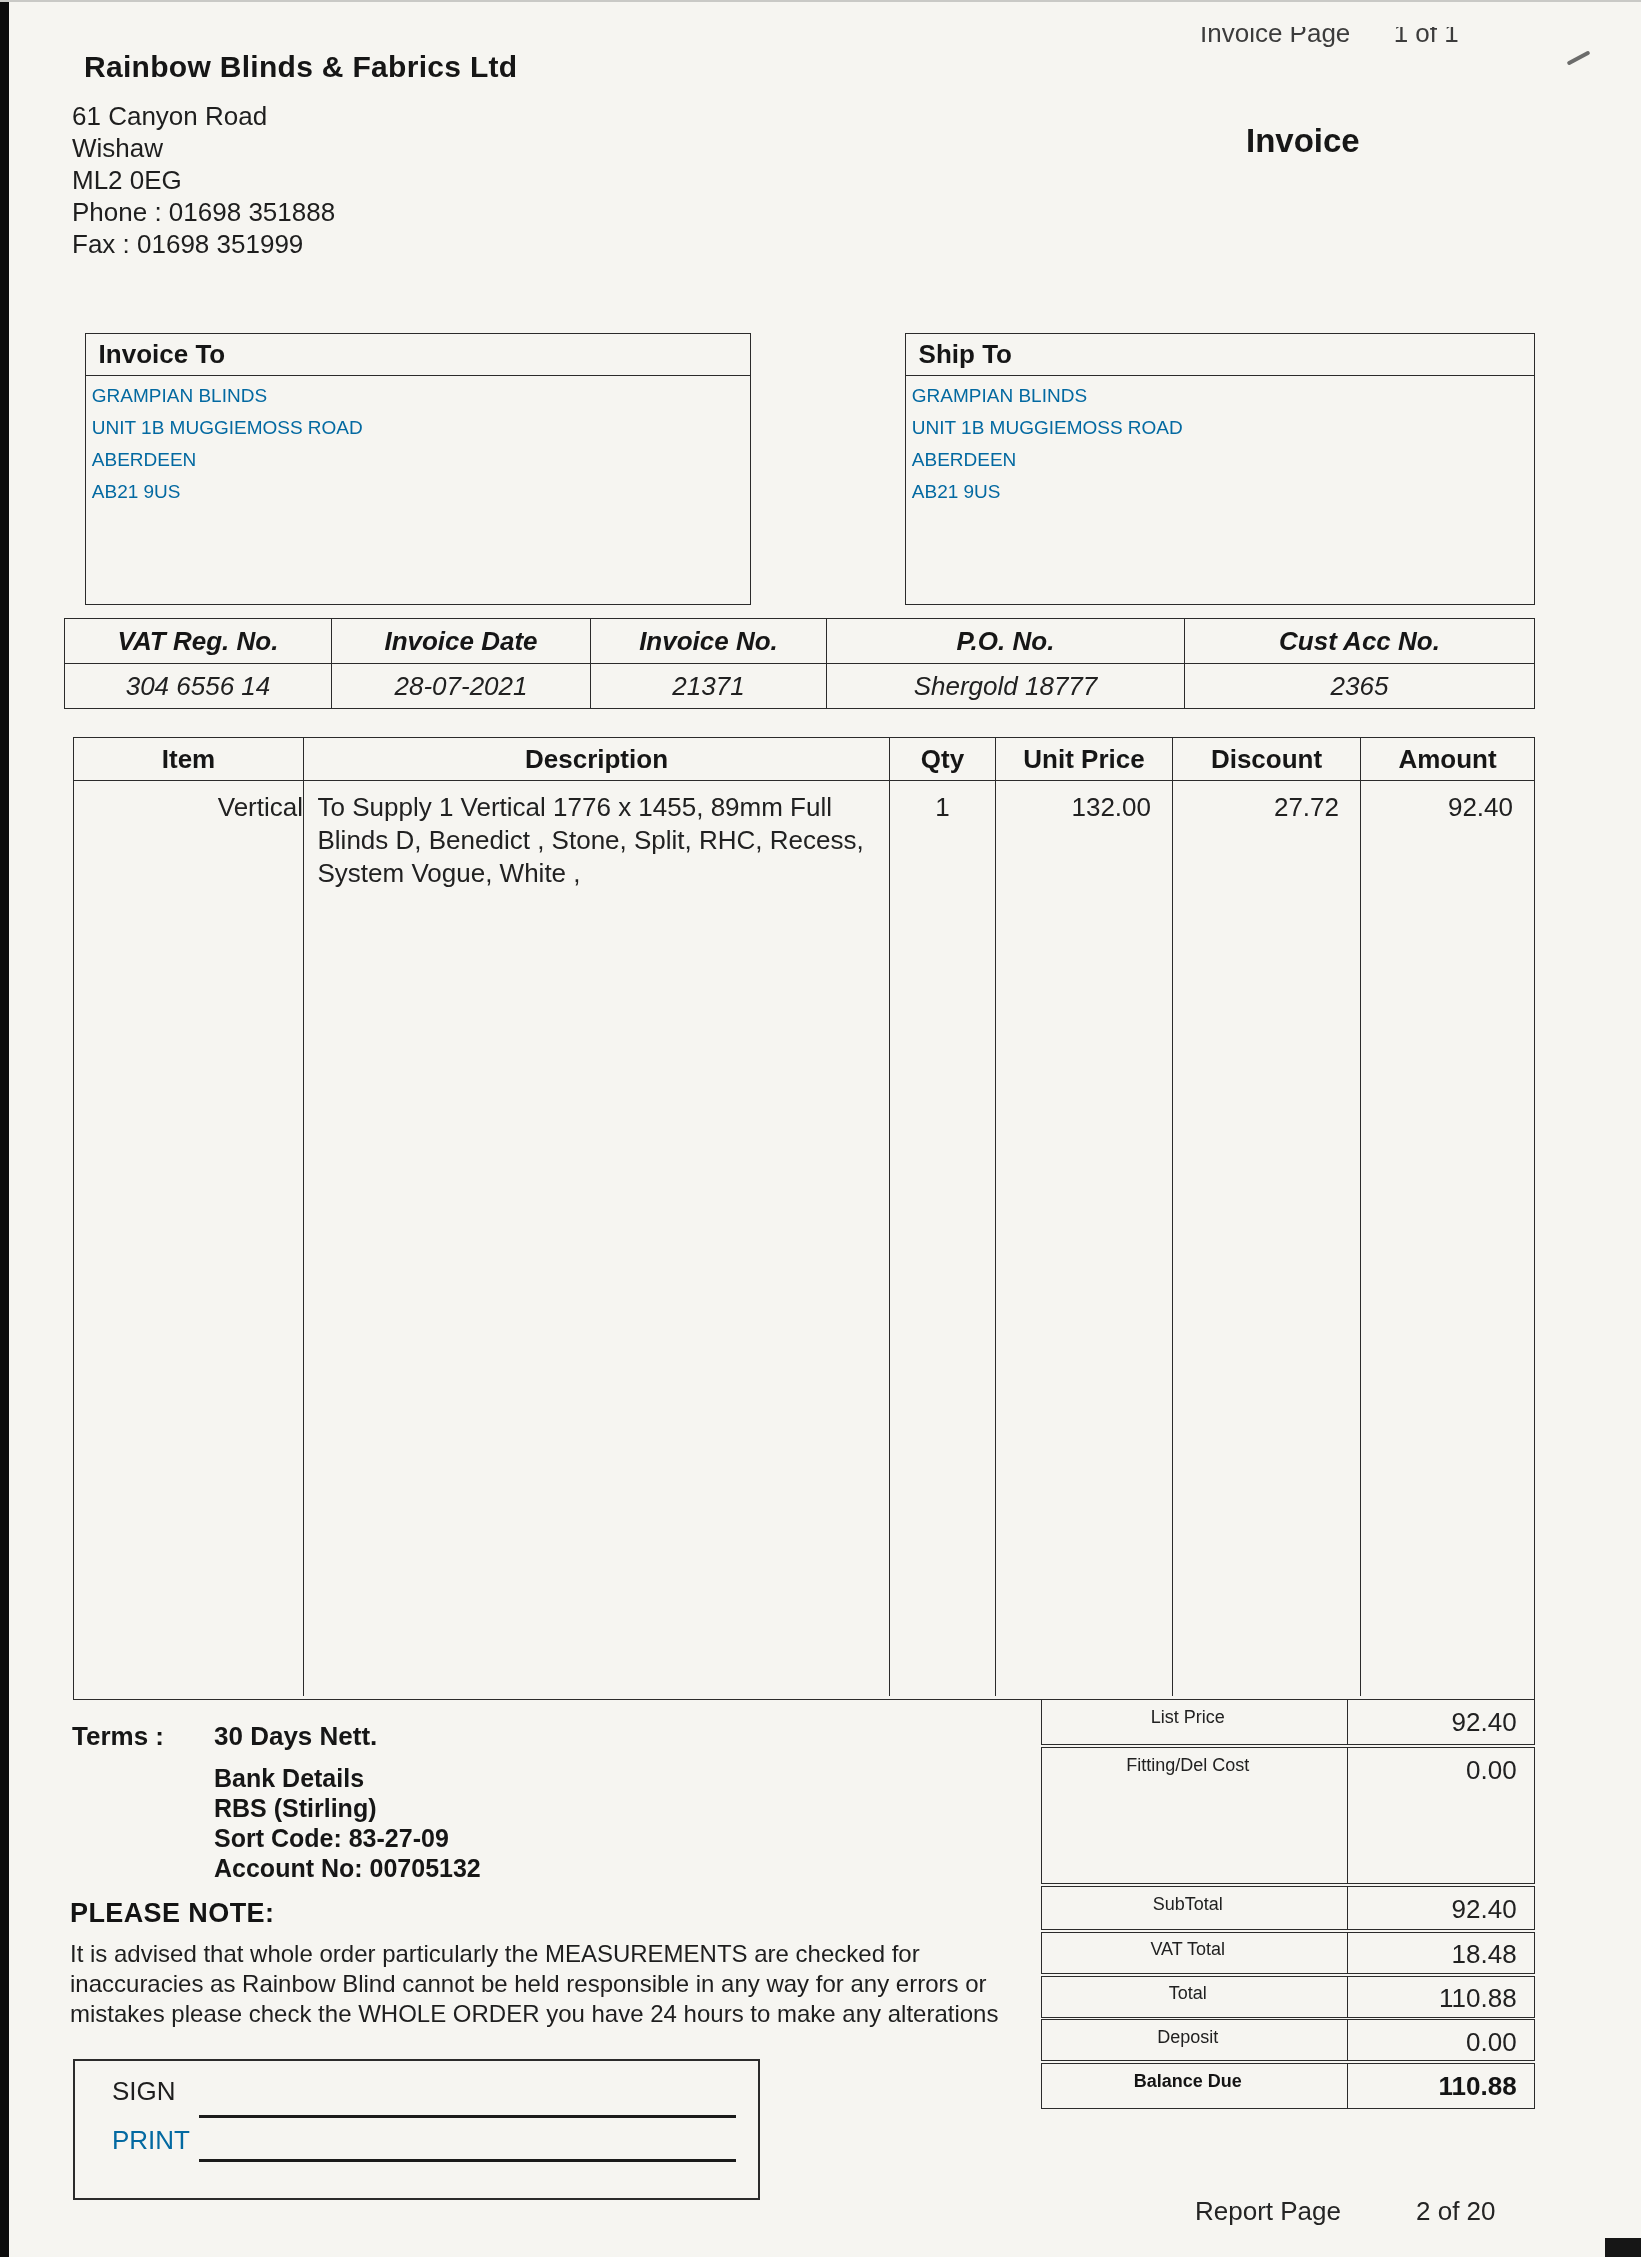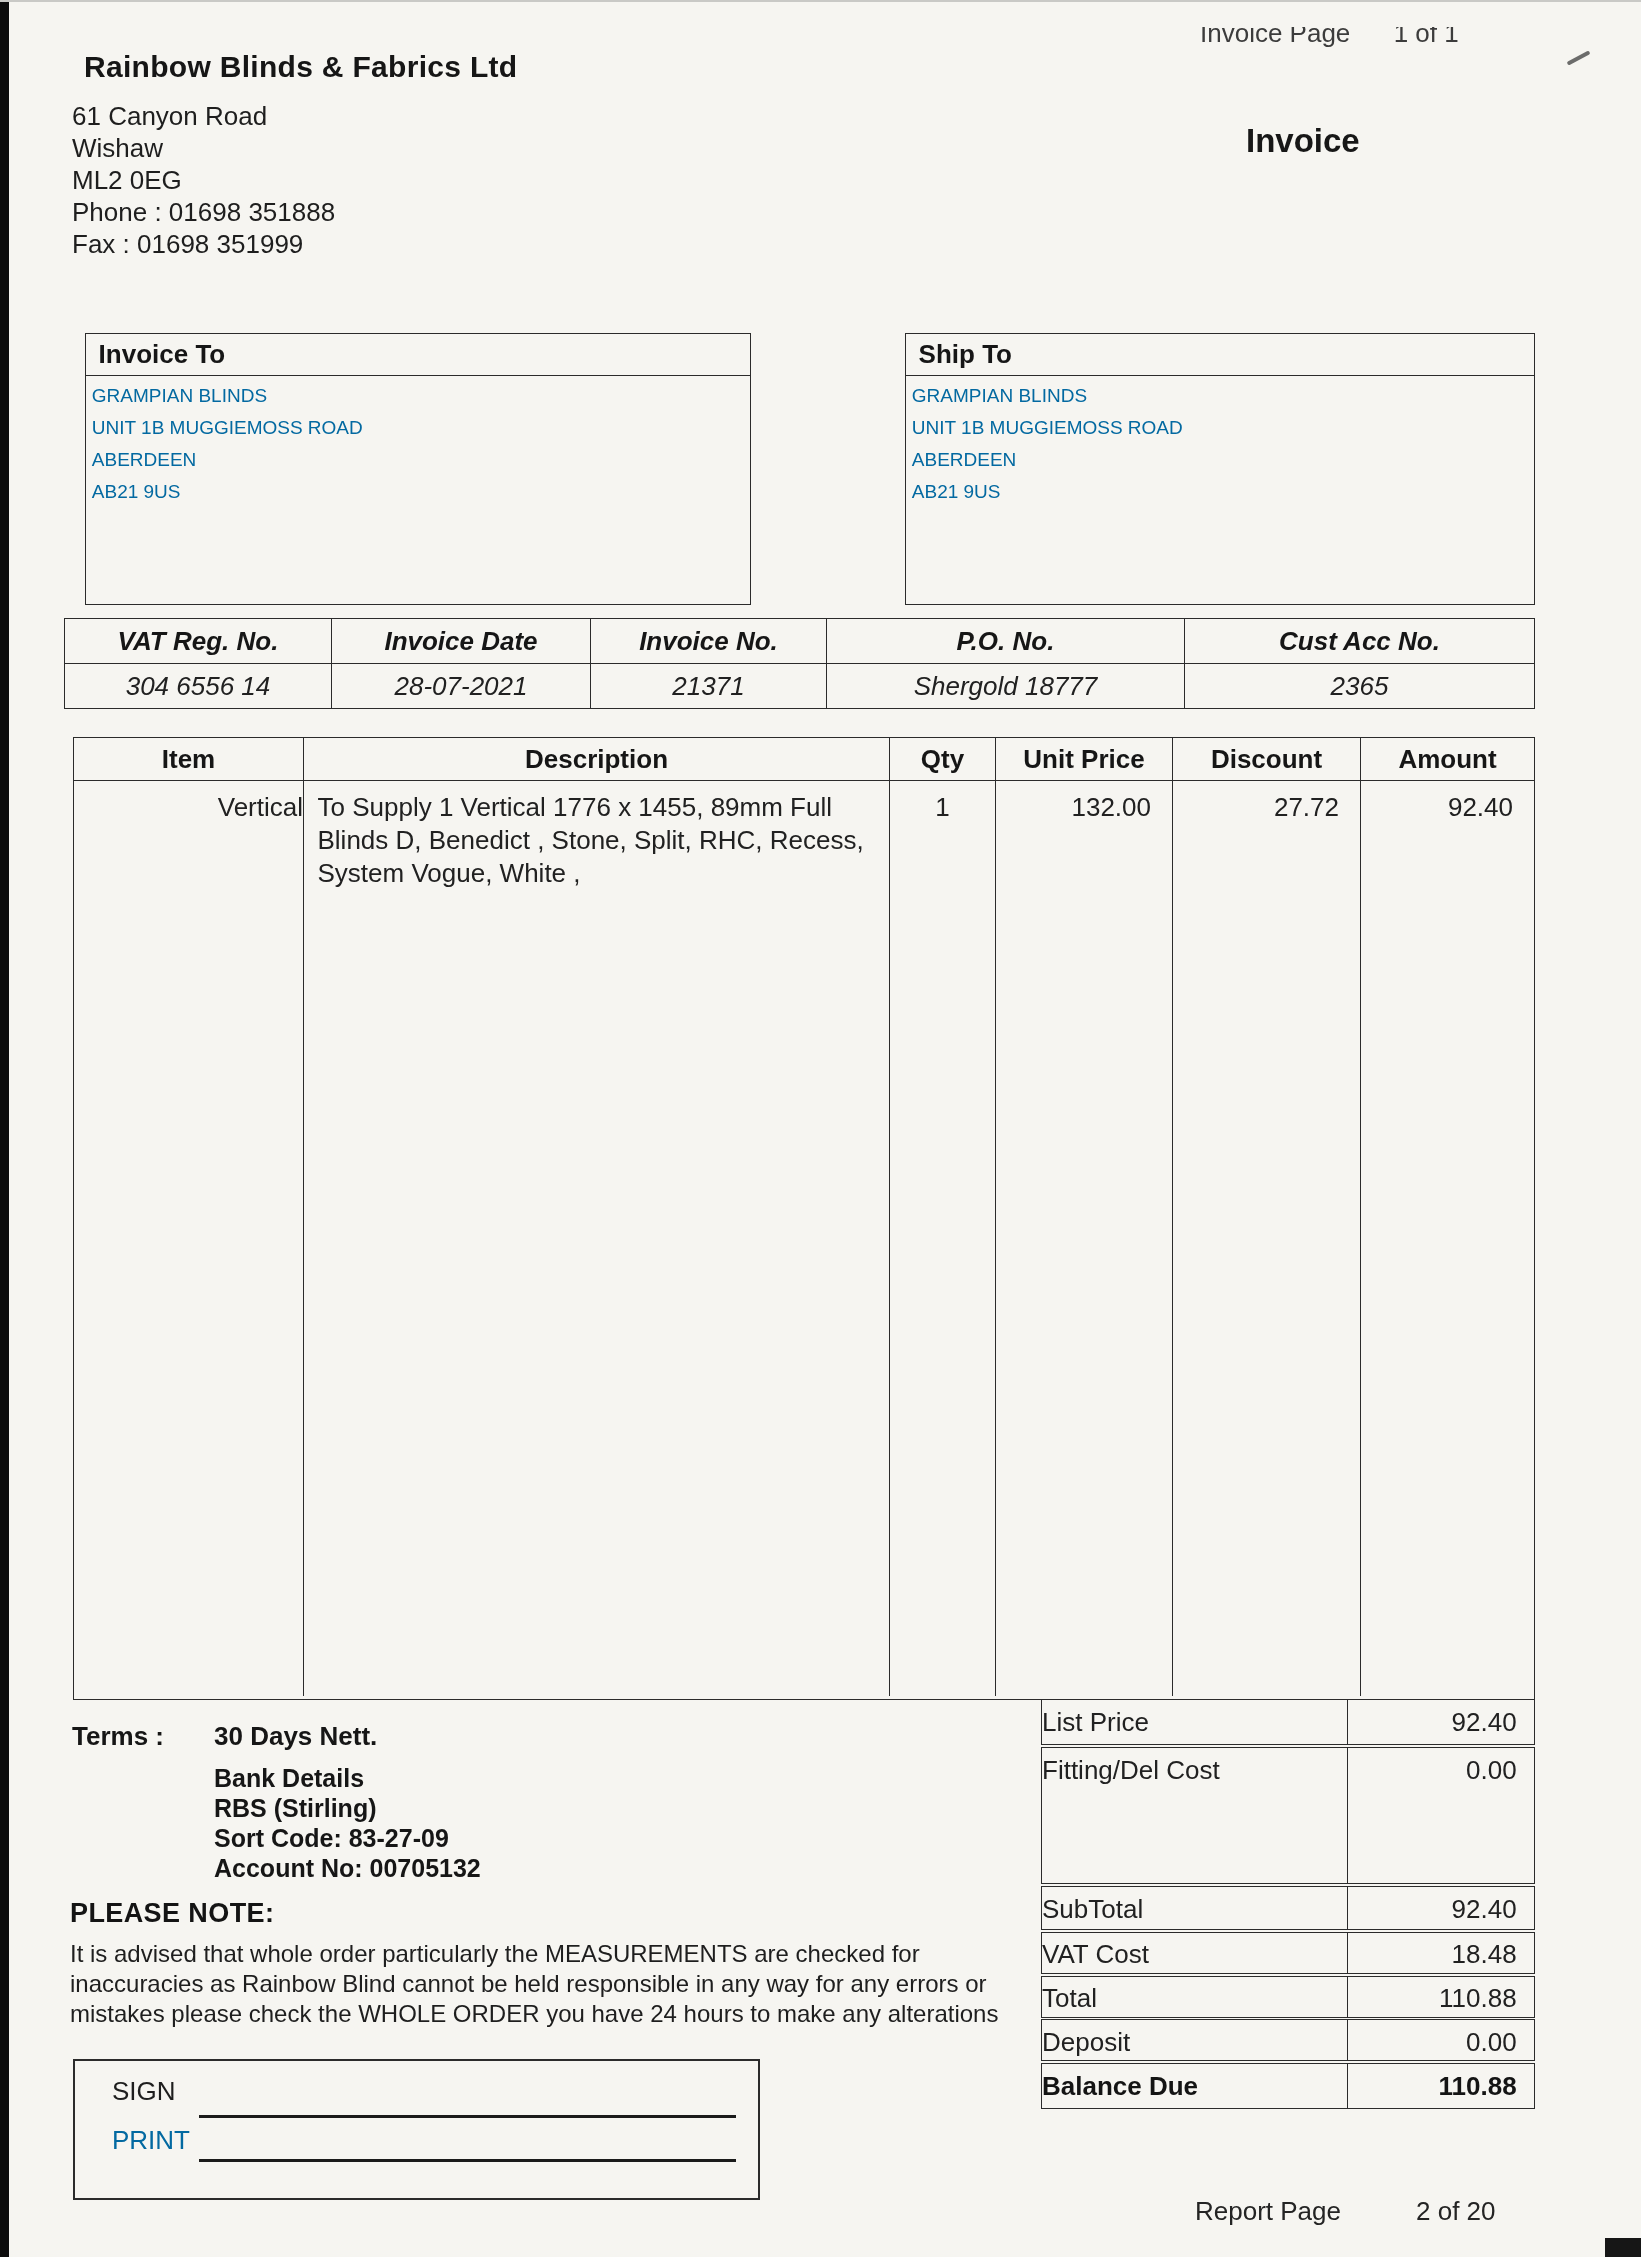--- a/index.html
+++ b/index.html
@@ -55,21 +55,21 @@
   
   .terms-row{position:absolute;left:72px;top:1721px;font-size:26px;font-weight:bold;color:#161616;}
   .terms-row .terms-value{position:absolute;left:142px;top:0;white-space:nowrap;}
   .bank-block{position:absolute;left:214px;top:1763px;font-size:25px;line-height:30px;font-weight:bold;color:#161616;}
   .note-title{position:absolute;left:70px;top:1898px;font-size:27px;font-weight:bold;color:#141414;letter-spacing:0.4px;}
   .note-body{position:absolute;left:70px;top:1939px;font-size:24px;line-height:30px;color:#1e1e1e;}
 
   
   .totals{position:absolute;left:1041px;top:1699px;width:494px;}
   .t-row{display:flex;border:1.9px solid #2b2b2b;box-sizing:border-box;margin-bottom:1.9px;align-items:flex-start;background:transparent;}
-  .t-label{flex:0 0 306px;border-right:1.9px solid #2b2b2b;text-align:left;padding:6.8px 13.5px 0 0;box-sizing:border-box;font-size:26px;align-self:stretch;}
+  .t-label{flex:0 0 306px;border-right:1.9px solid #2b2b2b;text-align:center;padding:6.8px 13.5px 0 0;box-sizing:border-box;font-size:18px;align-self:stretch;}
   .t-value{flex:1;text-align:right;padding:6.8px 17.4px 0 0;font-size:26px;}
   .t-row.h48{height:46px;}
   .t-row.h142{height:137px;}
   .t-row.h46{height:44px;}
   .t-row.h44{height:42px;}
   .t-row.bold .t-label,.t-row.bold .t-value{font-weight:bold;color:#141414;}
 
   
   .sign-box{position:absolute;left:73px;top:2059px;width:687px;height:141px;border:2.9px solid #2b2b2b;box-sizing:border-box;}
   .sign-label{position:absolute;left:37px;top:15.4px;font-size:26px;color:#1e1e1e;}
@@ -187,21 +187,21 @@
     </div>
     <div class="t-row h142">
       <div class="t-label">Fitting/Del Cost</div>
       <div class="t-value">0.00</div>
     </div>
     <div class="t-row h46">
       <div class="t-label">SubTotal</div>
       <div class="t-value">92.40</div>
     </div>
     <div class="t-row h44">
-      <div class="t-label">VAT Cost</div>
+      <div class="t-label">VAT Total</div>
       <div class="t-value">18.48</div>
     </div>
     <div class="t-row h44">
       <div class="t-label">Total</div>
       <div class="t-value">110.88</div>
     </div>
     <div class="t-row h44">
       <div class="t-label">Deposit</div>
       <div class="t-value">0.00</div>
     </div>

